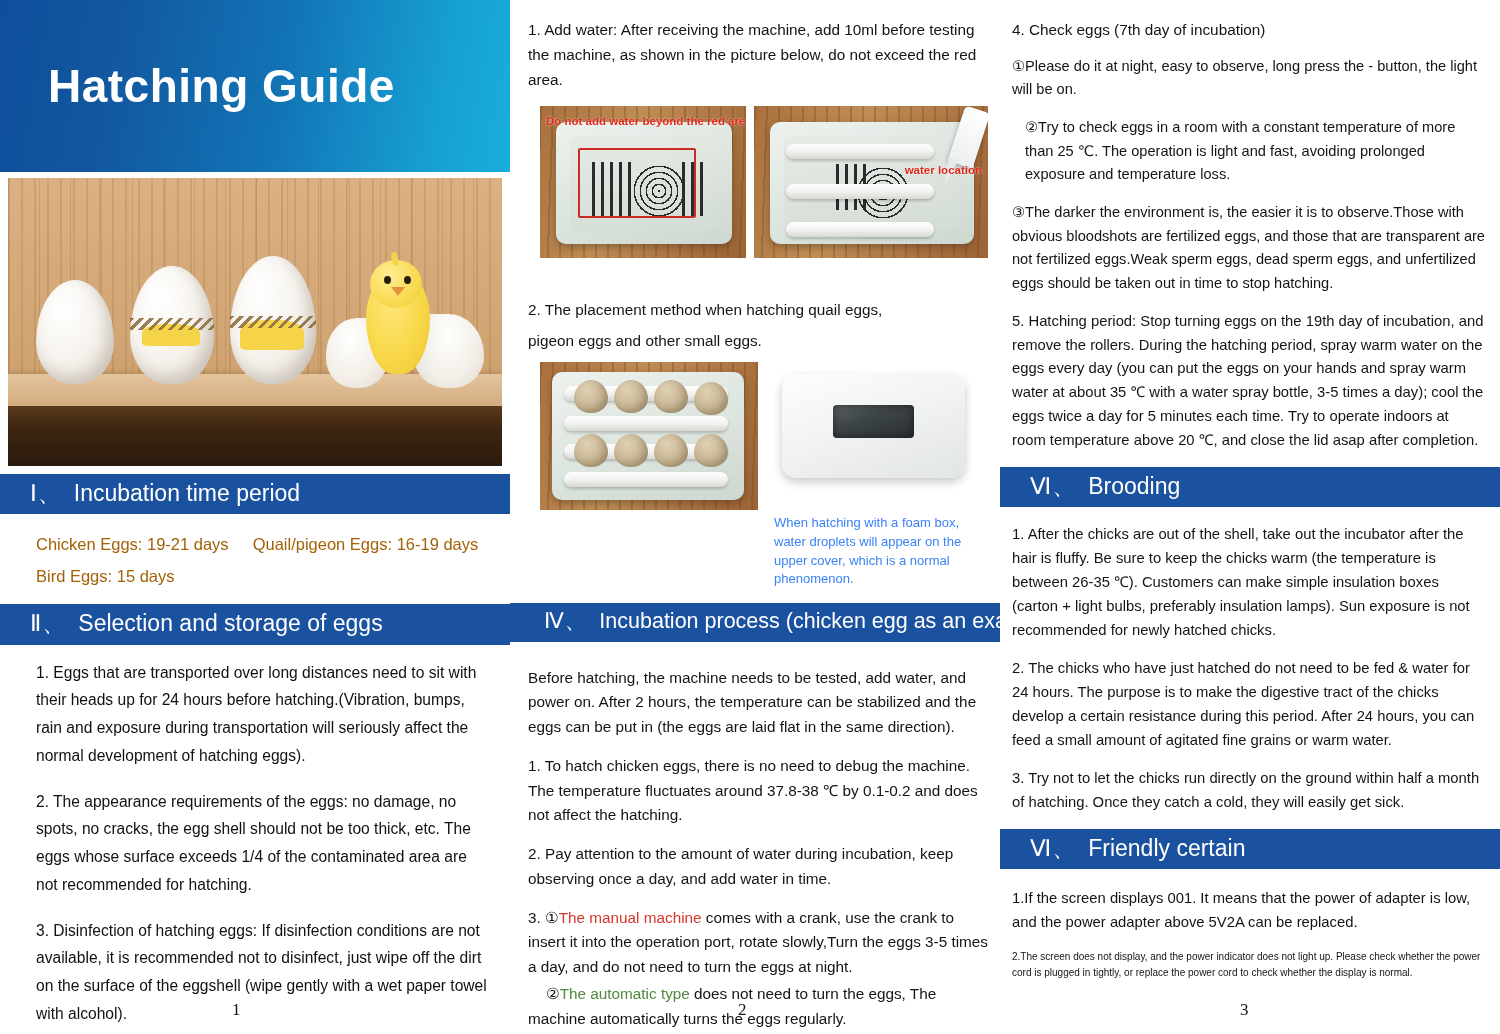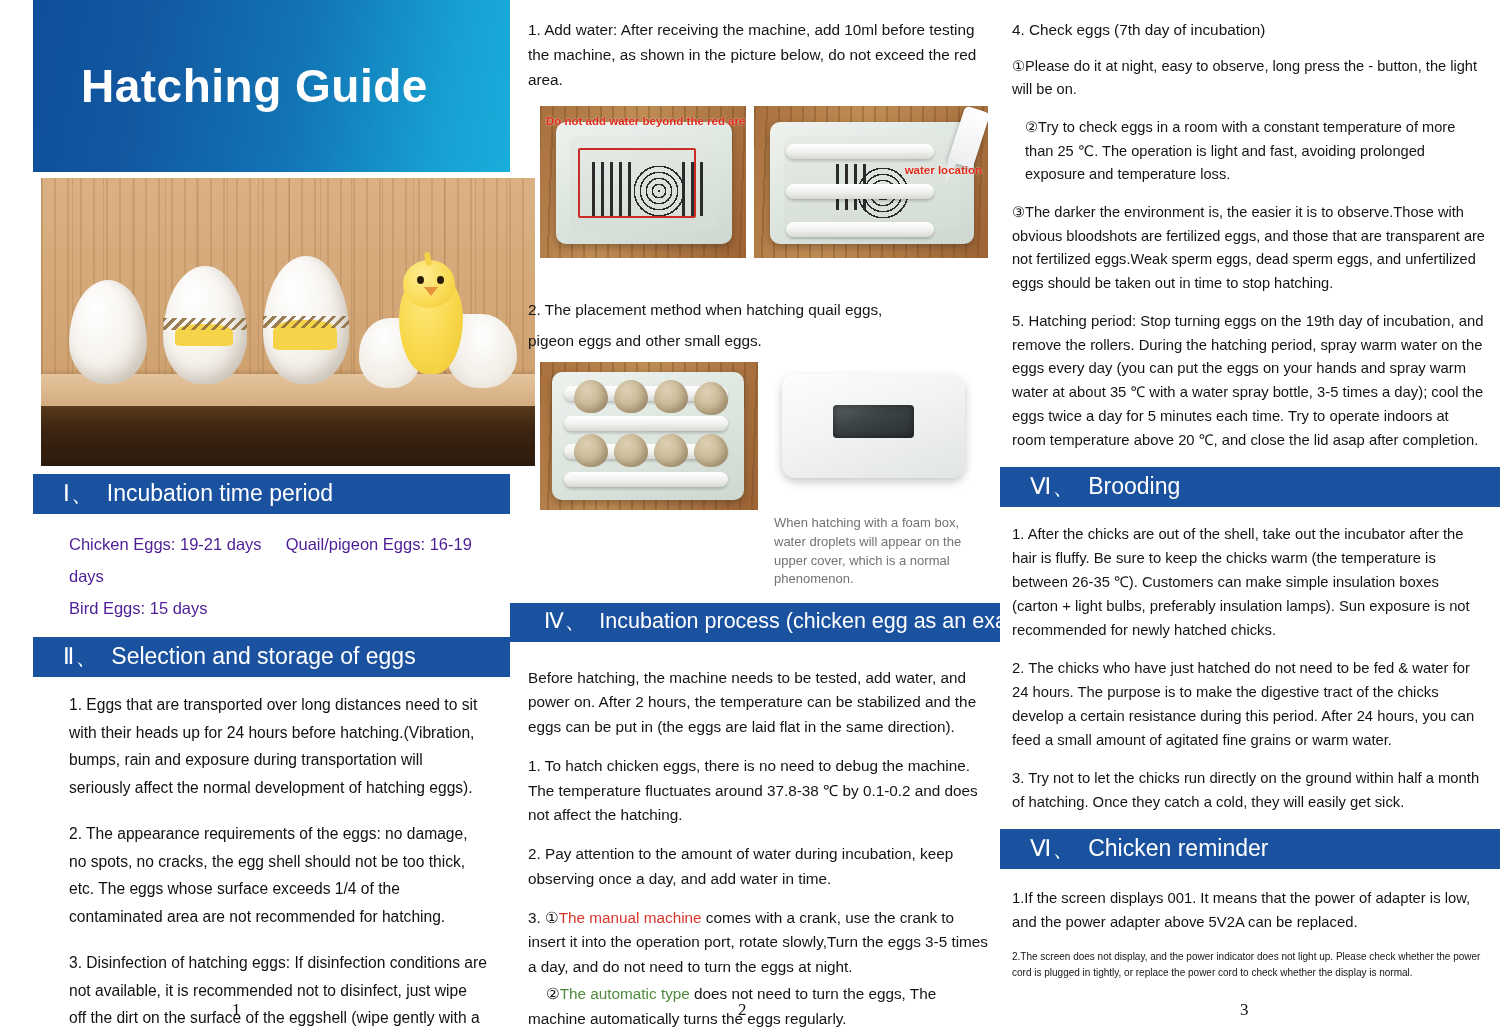--- a/index.html
+++ b/index.html
@@ -19,21 +19,21 @@
     position: relative;
     width: 1500px;
     height: 1034px;
     display: flex;
     box-sizing: border-box;
   }
   .col {
     position: relative;
     box-sizing: border-box;
   }
-  .col1 { width: 510px; padding-left: 33px; }
+  .col1 { width: 510px; }
   .col2 { width: 490px; padding: 18px 12px 0 18px; }
   .col3 { width: 500px; padding: 18px 14px 0 12px; }
 
   
   .hero-title {
     height: 172px;
     background: linear-gradient(100deg, #0e4f9b 0%, #12579f 22%, #1274b5 55%, #17a0d2 85%, #19aedb 100%);
     display: flex;
     align-items: center;
     padding-left: 48px;
@@ -132,21 +132,21 @@
   .sec-bar .num { letter-spacing: 1px; }
   .sec-bar .gap { display: inline-block; width: 12px; }
 
   .c1-body {
     padding: 0 22px 0 36px;
     box-sizing: border-box;
   }
   .c1-line {
     font-size: 16.5px;
     line-height: 1.95;
-    color: #4c1d95;
+    color: #a16207;
   }
   .c1-line .sp { display:inline-block; width: 24px; }
   .c1-para {
     font-size: 15.6px;
     line-height: 1.78;
     color: #111;
     margin: 0 0 18px 0;
   }
   .pad-c1 { padding: 14px 22px 2px 36px; }
 
@@ -254,21 +254,21 @@
     box-shadow: 0 4px 10px rgba(0,0,0,0.22);
   }
   .foam-window {
     position:absolute;
     left: 28%; top: 30%; width: 44%; height: 32%;
     background: linear-gradient(160deg,#5d6466 0%, #3e4547 40%, #2a3032 100%);
     border-radius: 4px;
     box-shadow: inset 0 0 8px rgba(0,0,0,0.5);
   }
   .cap-red {
-    color: #737373;
+    color: #3b82f6;
     font-size: 13px;
     line-height: 1.45;
     margin: 0;
   }
   .cap-block {
     margin: 4px 0 0 246px;
   }
   .c2-photo-row2 { display:flex; gap: 8px; margin: 8px 0 2px 12px; }
   .ph-c { width: 218px; height: 148px; }
   .ph-d { width: 215px; height: 130px; background: #ffffff; }
@@ -434,21 +434,21 @@
       <span class="num">Ⅵ、</span><span class="gap"></span><span>Brooding</span>
     </div>
 
     <div style="padding-top:16px;">
       <p class="para" style="font-size:14.8px;">1. After the chicks are out of the shell, take out the incubator after the hair is fluffy. Be sure to keep the chicks warm (the temperature is between 26-35 ℃). Customers can make simple insulation boxes (carton + light bulbs, preferably insulation lamps). Sun exposure is not recommended for newly hatched chicks.</p>
       <p class="para" style="font-size:14.8px;">2. The chicks who have just hatched do not need to be fed &amp; water for 24 hours. The purpose is to make the digestive tract of the chicks develop a certain resistance during this period. After 24 hours, you can feed a small amount of agitated fine grains or warm water.</p>
       <p class="para" style="font-size:14.8px;">3. Try not to let the chicks run directly on the ground within half a month of hatching. Once they catch a cold, they will easily get sick.</p>
     </div>
 
     <div class="sec-bar" style="margin:14px -14px 0 -12px; padding-left:30px; font-size:23px;">
-      <span class="num">Ⅵ、</span><span class="gap"></span><span>Chicken reminder</span>
+      <span class="num">Ⅵ、</span><span class="gap"></span><span>Friendly certain</span>
     </div>
 
     <div style="padding-top:18px;">
       <p class="para" style="font-size:14.8px;">1.If the screen displays 001. It means that the power of adapter is low, and the power adapter above 5V2A can be replaced.</p>
       <p class="para" style="font-size:10px;">2.The screen does not display, and the power indicator does not light up. Please check whether the power cord is plugged in tightly, or replace the power cord to check whether the display is normal.</p>
 
     </div>
   </div>
 
   <div class="page-num pn1">1</div>

